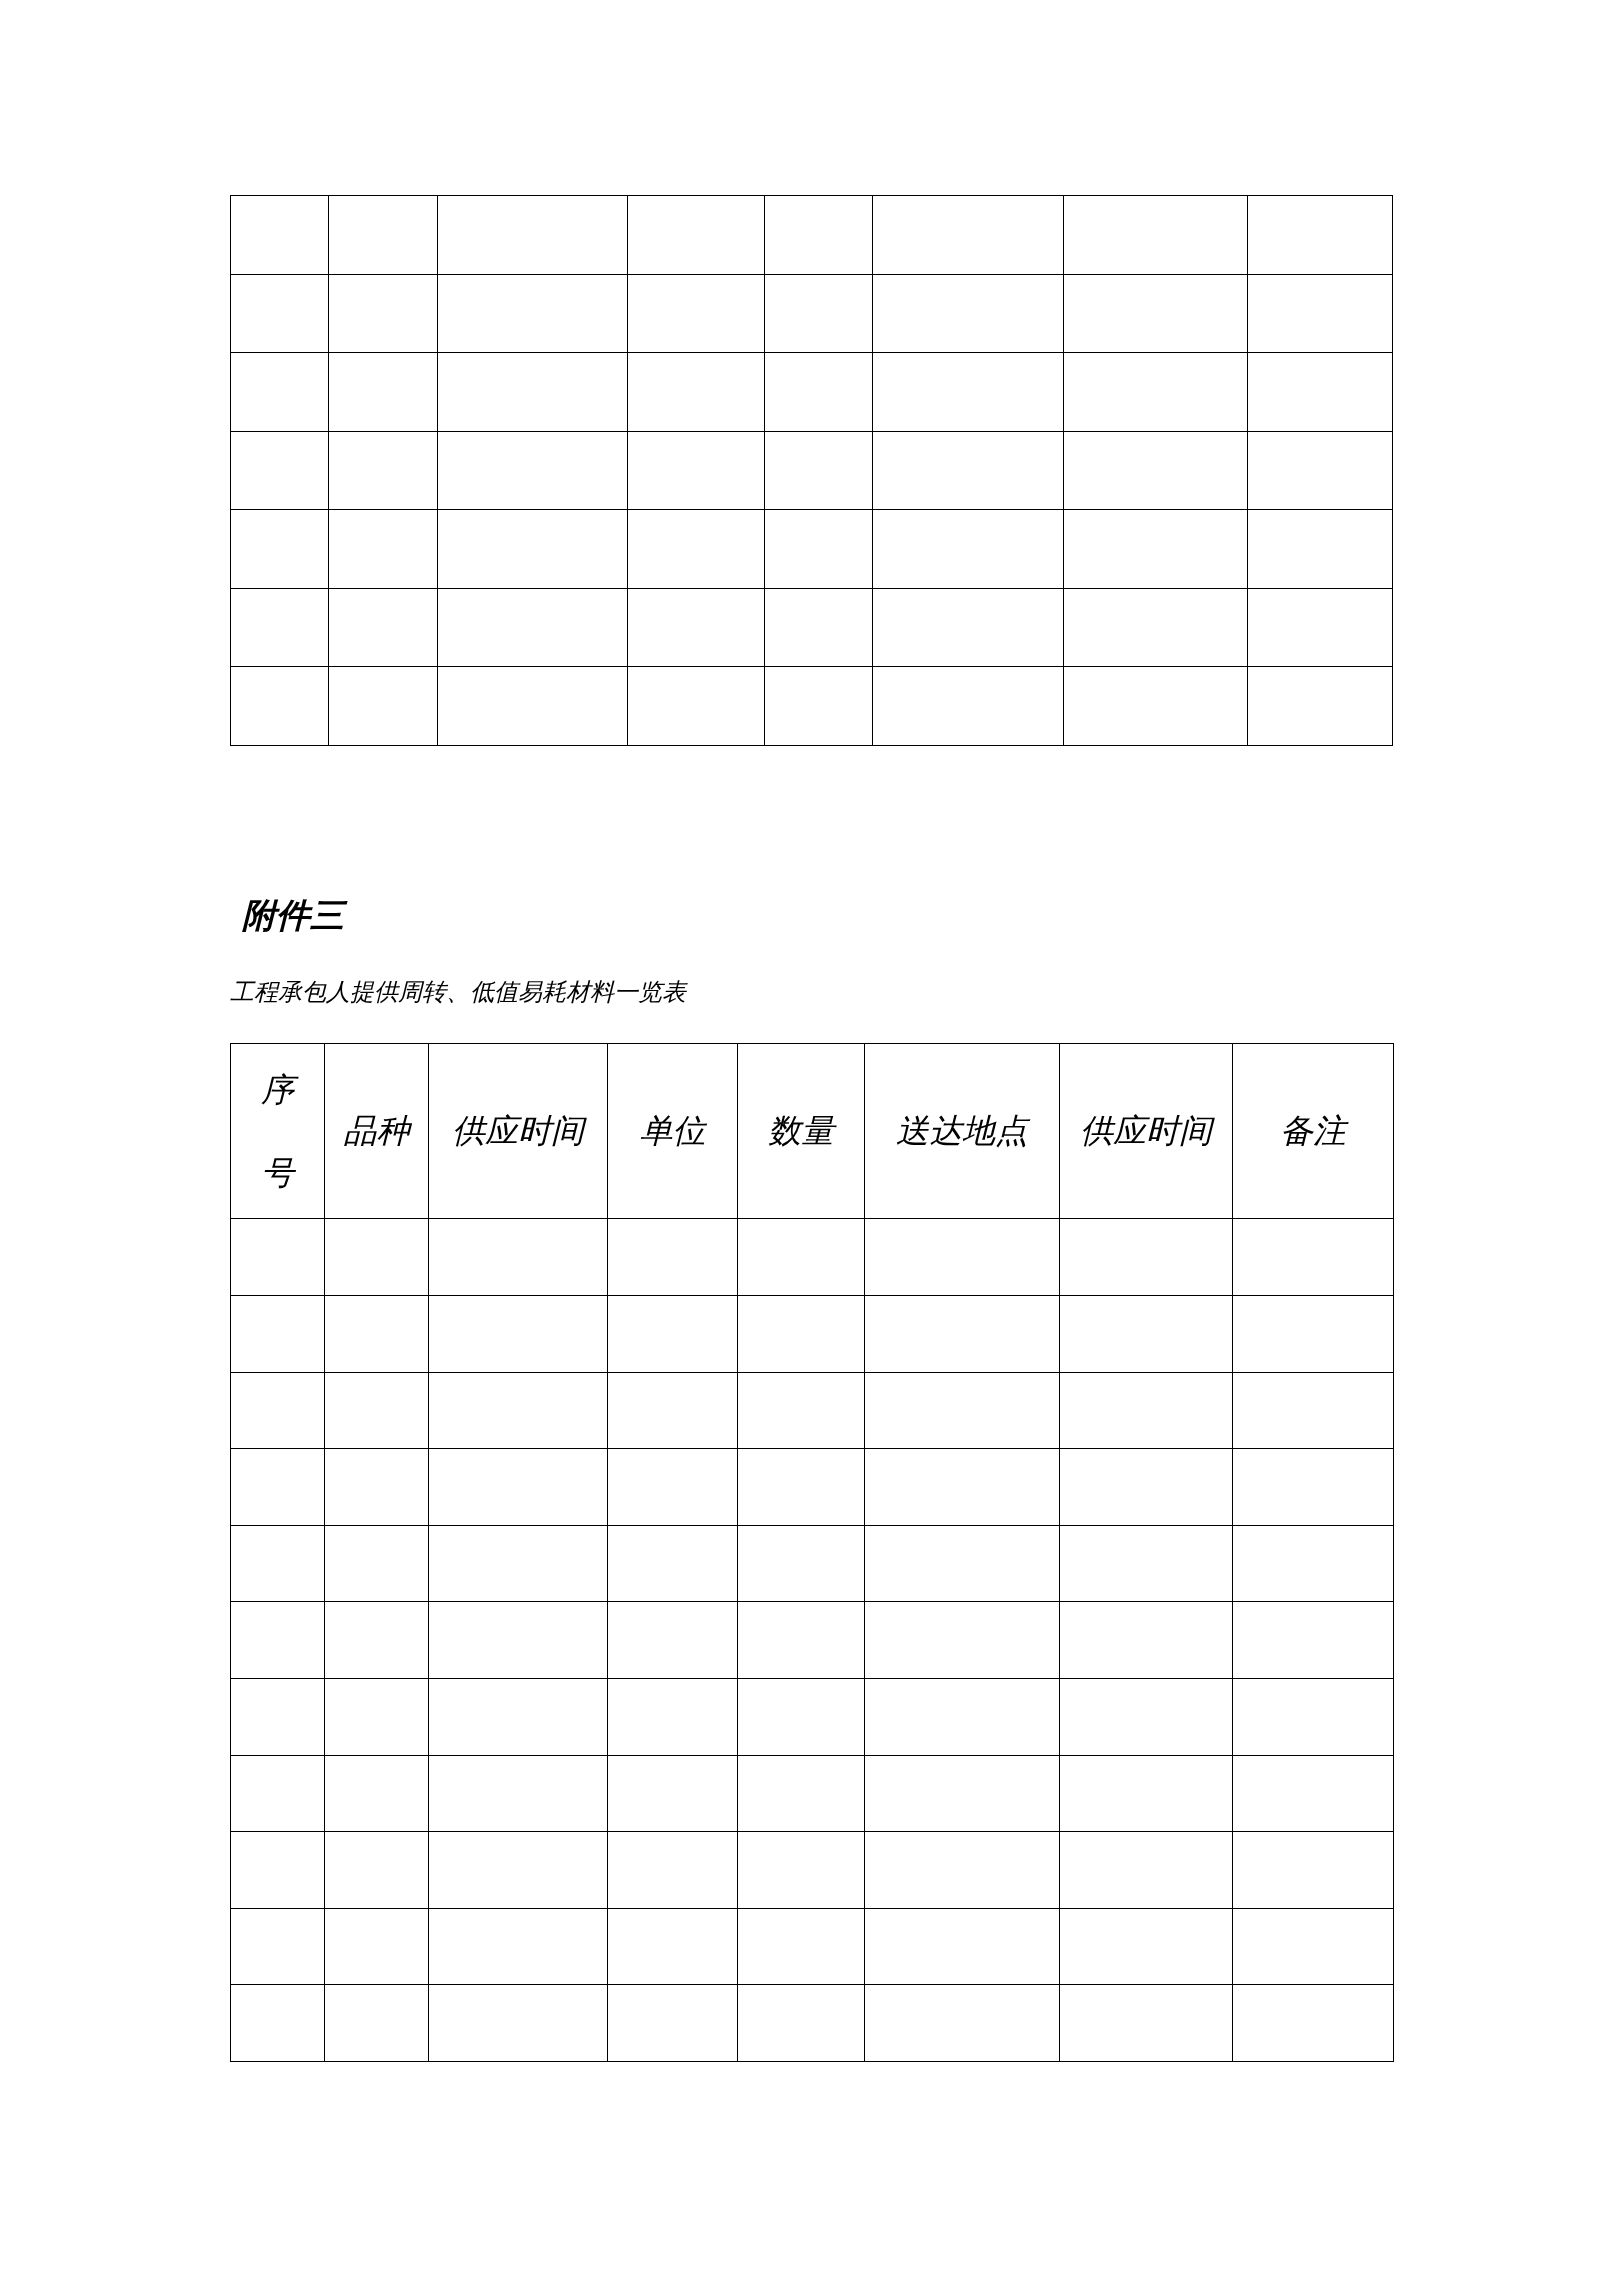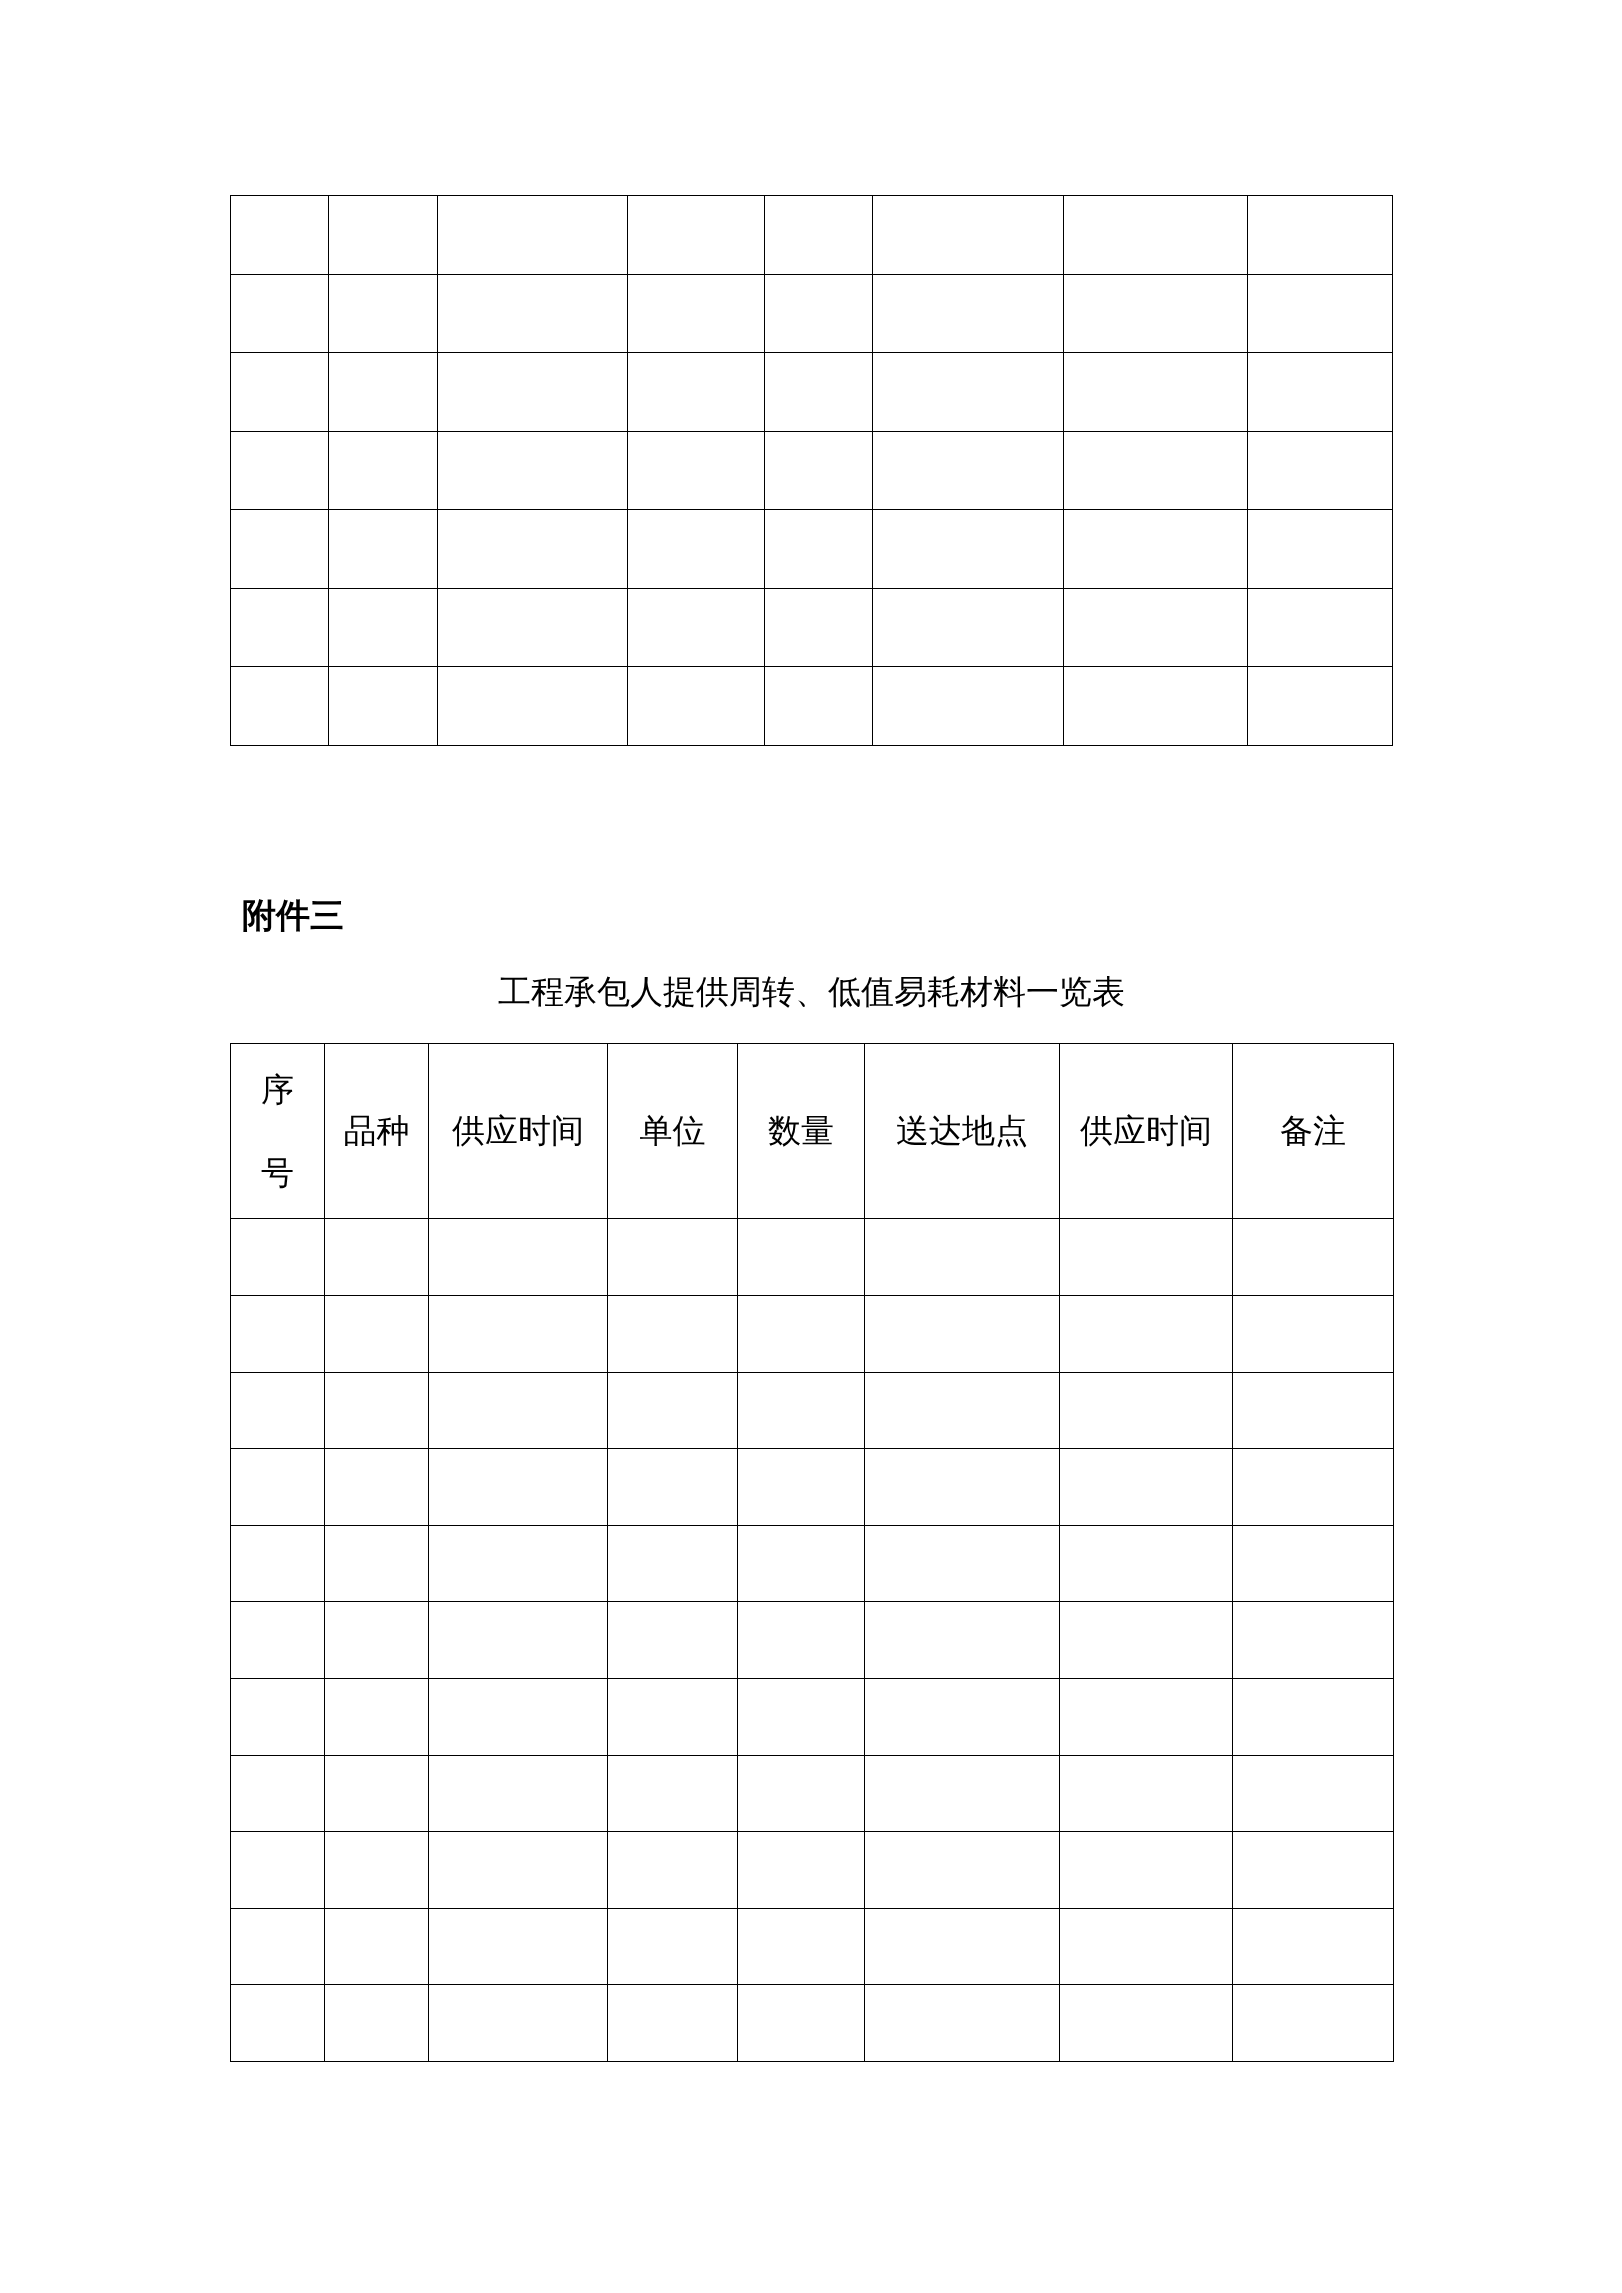--- a/index.html
+++ b/index.html
@@ -8,20 +8,21 @@
     background: #ffffff;
   }
   .page {
     position: relative;
     width: 1623px;
     height: 2294px;
     background: #ffffff;
     font-family: "Liberation Sans", "DejaVu Sans", sans-serif;
     color: #000000;
     overflow: hidden;
+    font-style: italic;
   }
   table.doc-table {
     position: absolute;
     border-collapse: collapse;
     table-layout: fixed;
     background: #ffffff;
     border: 1.8px solid #000000;
   }
   table.doc-table td, table.doc-table th {
     border-left: 0.9px solid #000000;
@@ -60,22 +61,21 @@
     font-size: 34px;
     font-weight: bold;
     line-height: 40px;
     white-space: nowrap;
   }
   .table-title {
     position: absolute;
     left: 230px;
     top: 970px;
     width: 1163px;
-    text-align: center;
-    font-size: 33px;
+    font-size: 24px;
     line-height: 44px;
     white-space: nowrap;
   }
   .stacked-header {
     display: flex;
     flex-direction: column;
     align-items: center;
     justify-content: center;
     gap: 47px;
     line-height: 36px;

